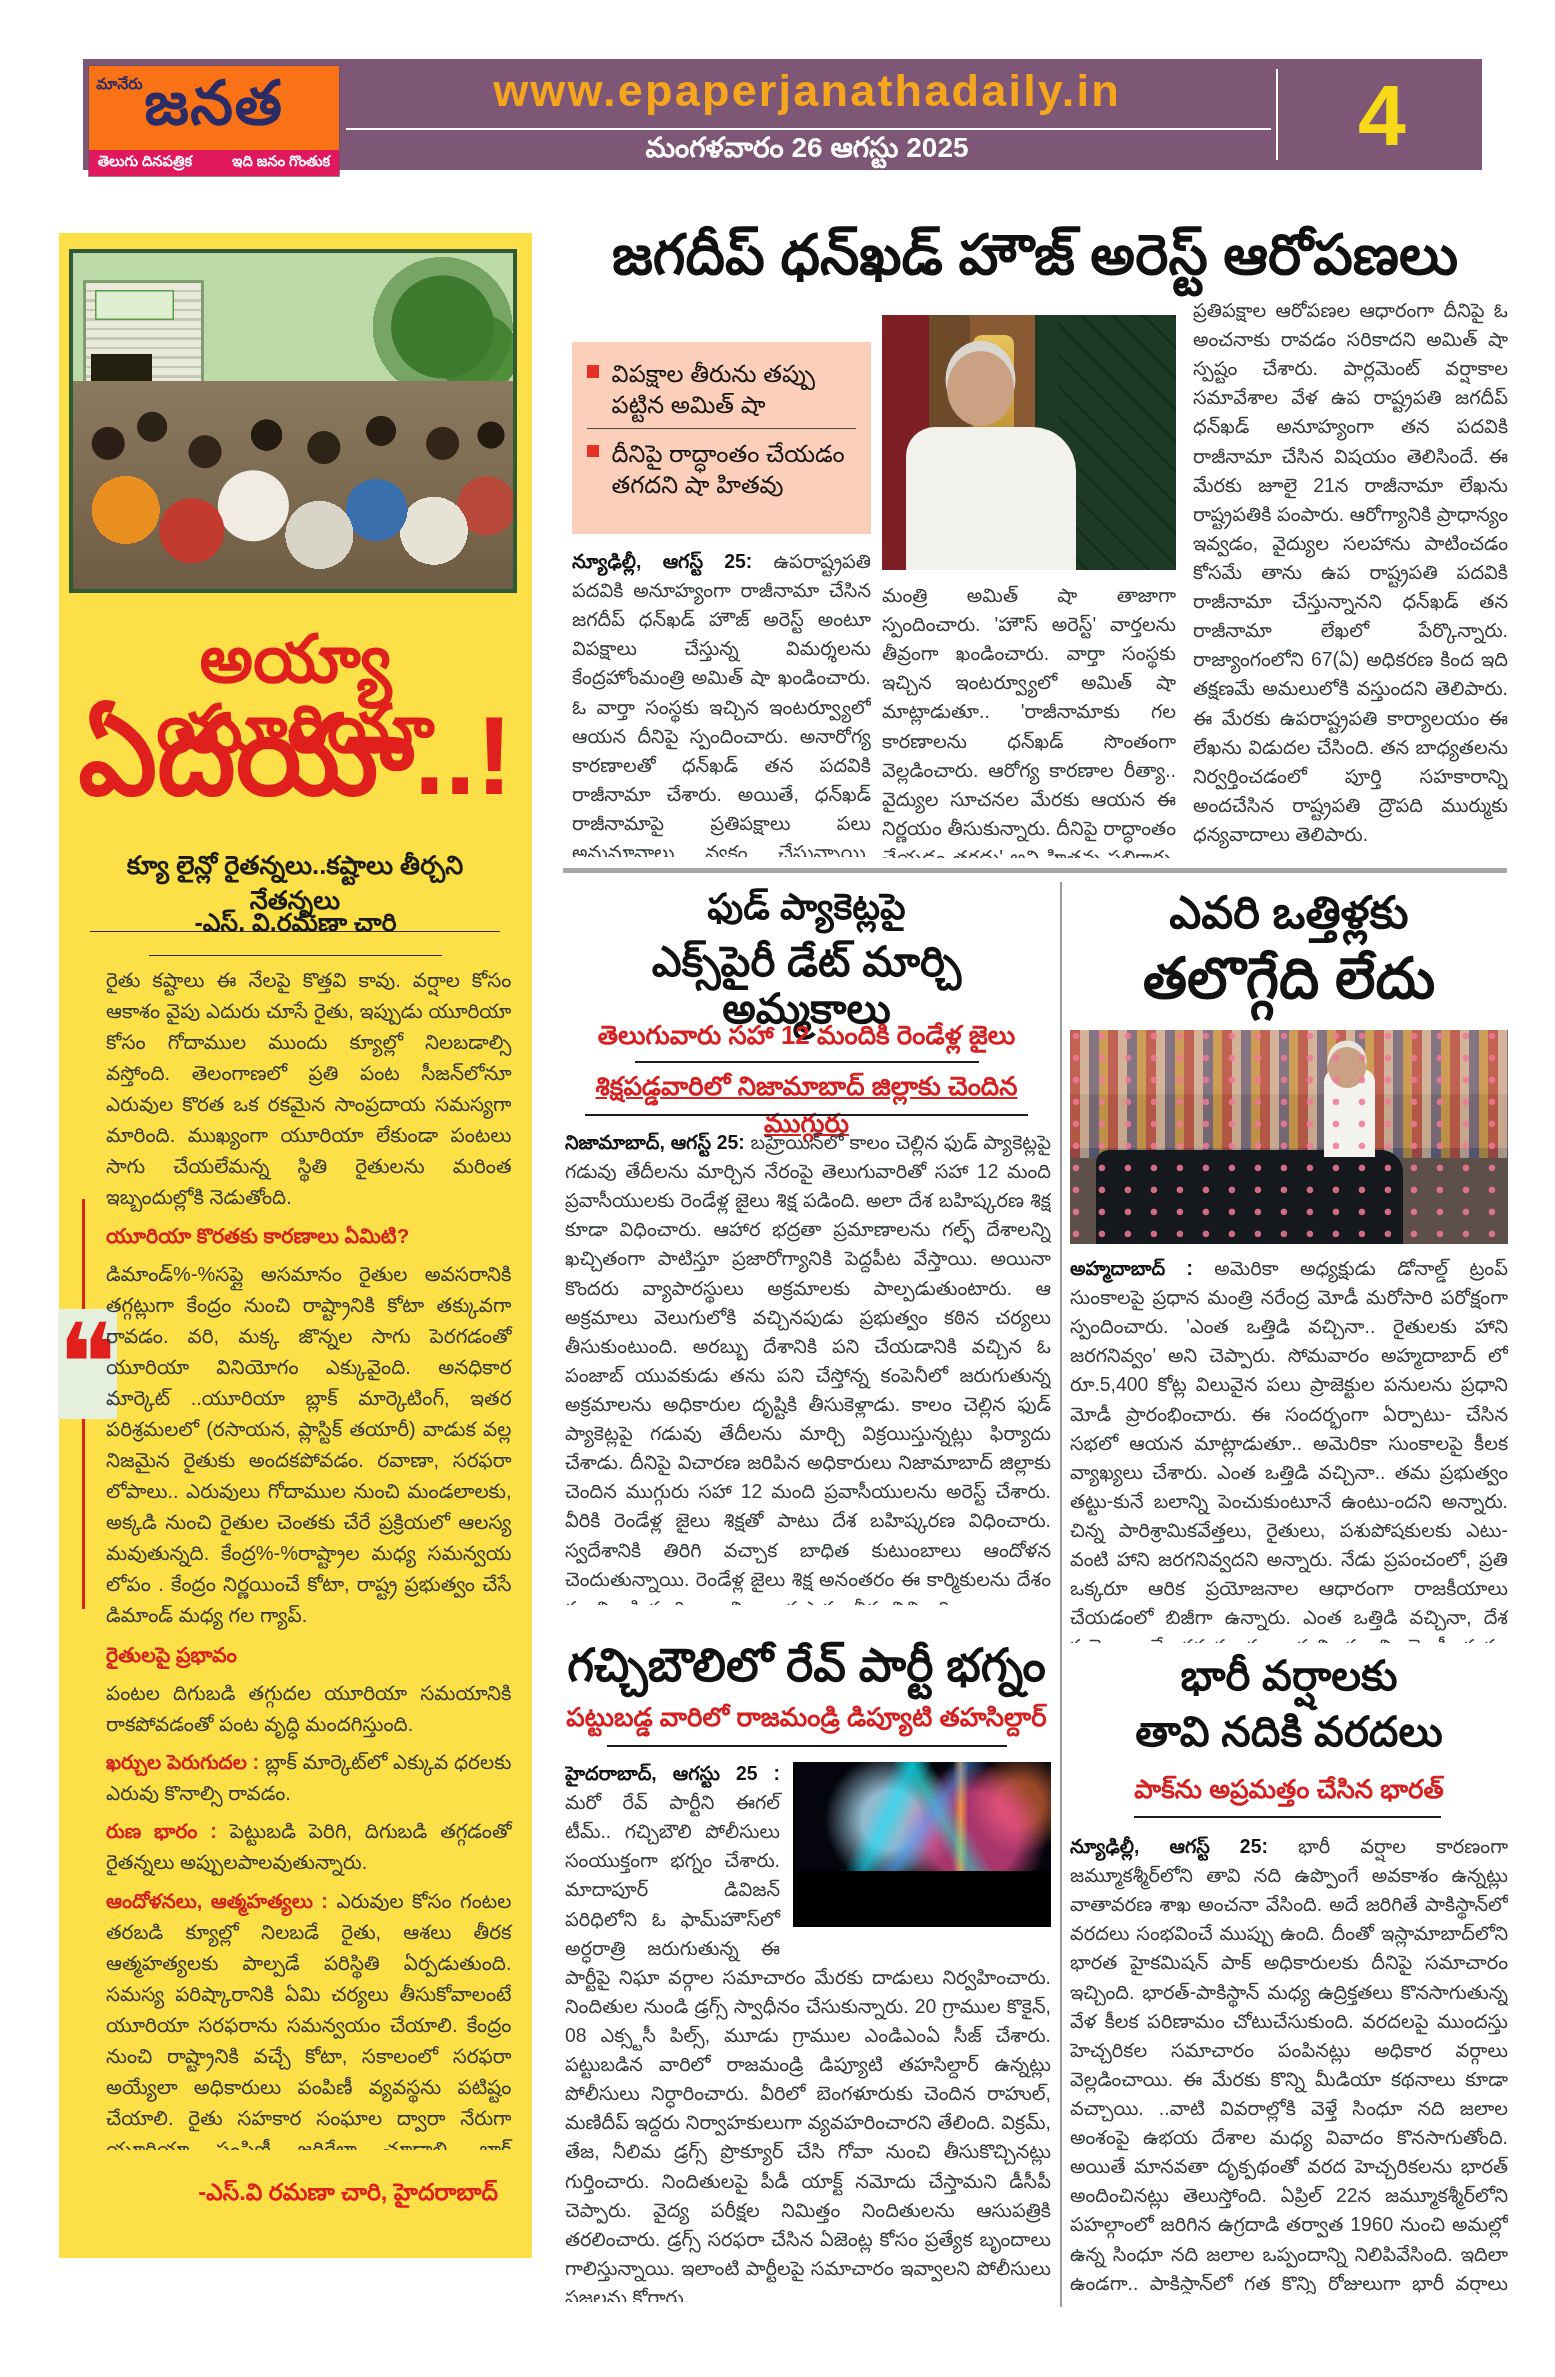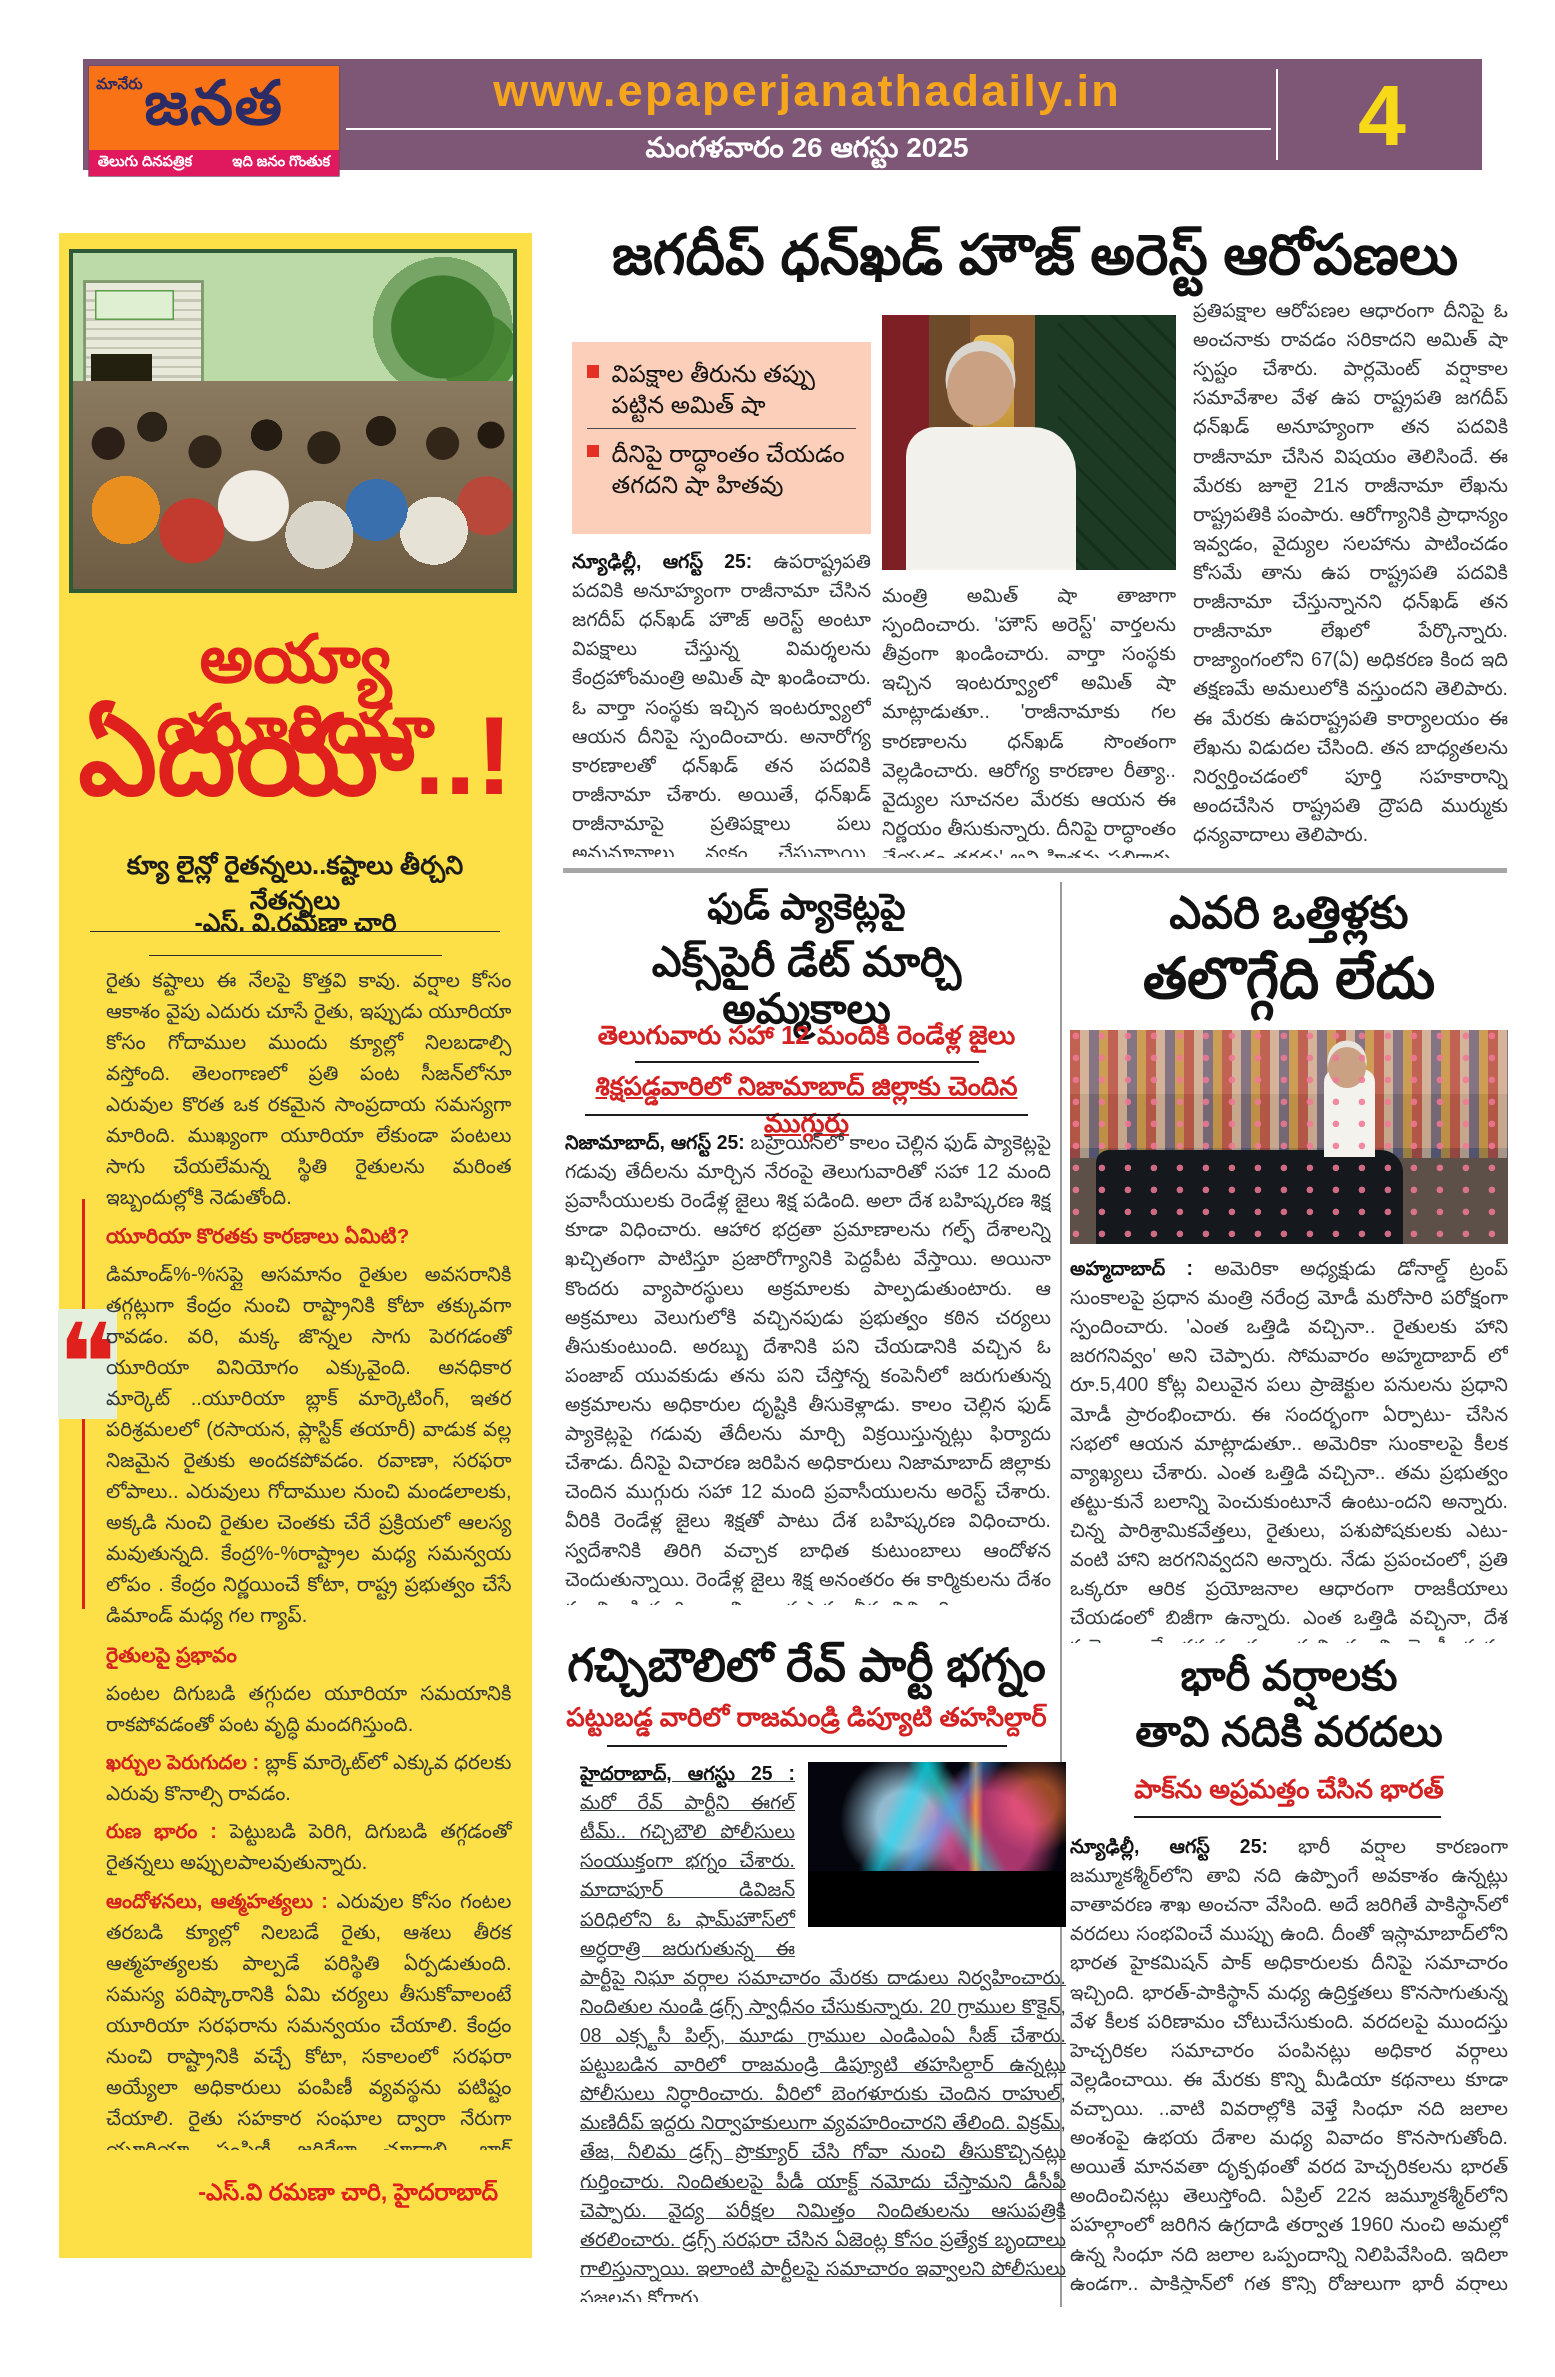--- a/index.html
+++ b/index.html
@@ -84,21 +84,21 @@
   .red-sub{color:#d42222;font-weight:bold;font-size:26px;text-align:center;}
   .food-s1{left:563px;top:1020px;width:487px;}
   .rule{background:#1c1c1c;height:2.2px;}
   .food-r1{left:635px;top:1061px;width:344px;}
   .food-s2{left:563px;top:1071px;width:487px;text-decoration:underline;}
   .food-r2{left:585px;top:1114px;width:443px;}
   .food-body{left:565px;top:1128px;width:486px;height:477px;overflow:hidden;}
   .rave-h{left:563px;top:1638px;width:487px;text-align:center;font-size:46px;font-weight:800;color:#121212;}
   .rave-s{left:563px;top:1702px;width:487px;}
   .rave-r{left:607px;top:1745px;width:400px;}
-  .rave-body{left:580px;top:1759px;width:486px;height:543px;overflow:hidden;text-decoration:underline;}
+  .rave-body{left:565px;top:1759px;width:486px;height:543px;overflow:hidden;}
   .photo-rave{float:right;width:258px;height:165px;margin:2.9px 0 7.3px 13px;background:#05060d;position:relative;overflow:hidden;}
   .rave-beams{position:absolute;inset:0;background:
       linear-gradient(115deg,transparent 30%,rgba(0,229,255,.55) 36%,transparent 42%),
       linear-gradient(125deg,transparent 42%,rgba(64,156,255,.5) 47%,transparent 53%),
       linear-gradient(60deg,transparent 55%,rgba(0,255,225,.45) 60%,transparent 66%),
       linear-gradient(90deg,transparent 62%,rgba(255,170,60,.8) 65%,transparent 68%),
       radial-gradient(circle at 70% 45%,rgba(255,80,160,.65) 0 44px,transparent 73px),
       radial-gradient(circle at 38% 35%,rgba(180,230,255,.8) 0 29px,transparent 66px),
       radial-gradient(circle at 88% 25%,rgba(255,120,60,.6) 0 22px,transparent 51px);}
   .rave-crowd{position:absolute;left:0;bottom:0;width:100%;height:34%;

